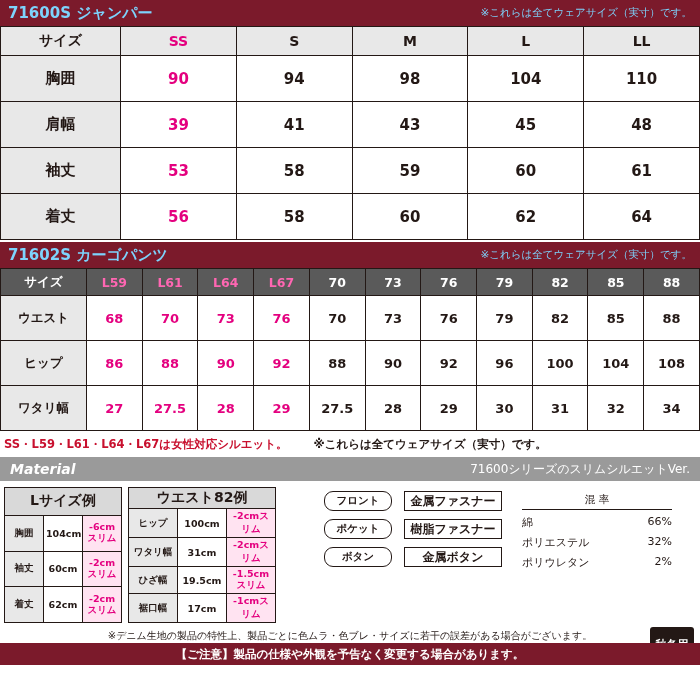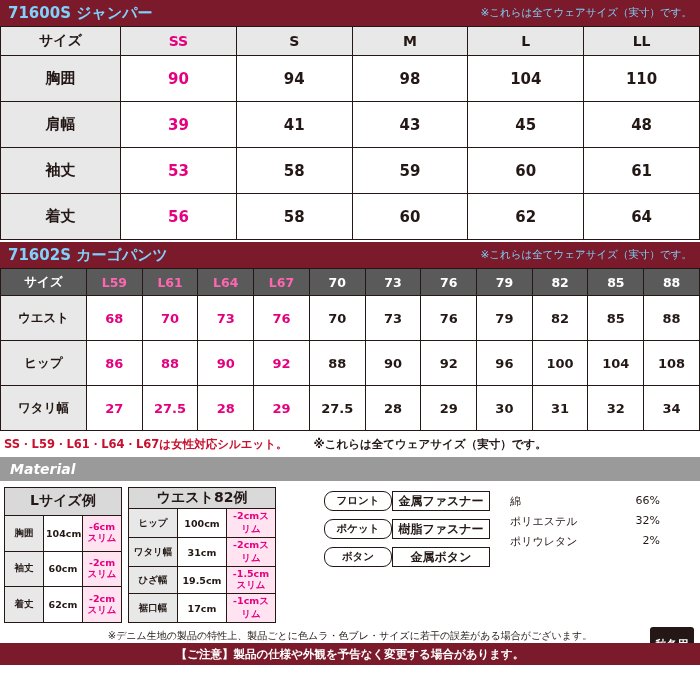--- a/index.html
+++ b/index.html
@@ -116,21 +116,21 @@
     font-size:9.5px;
     text-align:center;
     padding:1px 2px;
     font-weight:bold;
   }
   .minitbl .cap{background:#d9d9d9;font-size:14px;height:15px;}
   .minitbl .lbl{background:#e8e8e8;}
   .minitbl .slim{color:#e4007f;background:#ffe3f1;}
 
   .pillcol{display:flex;flex-direction:column;gap:8px;padding-top:4px;}
-  .pillrow{display:flex;align-items:flex-end;gap:0;padding-left:32px;}
+  .pillrow{display:flex;align-items:flex-end;gap:12px;padding-left:32px;}
   .pill{
     border:1px solid #231815;
     border-radius:9px;
     width:66px;height:18px;
     display:flex;align-items:center;justify-content:center;
     font-size:10.5px;font-weight:bold;
     background:#ffffff;
   }
   .pillval{
     border:1px solid #231815;
@@ -323,20 +323,21 @@
     </tbody>
   </table>
 
   <div class="siline">
     <span class="red">SS・L59・L61・L64・L67は女性対応シルエット。</span>
     <span class="sp">※これらは全てウェアサイズ（実寸）です。</span>
   </div>
 
   <div class="matbar">
     <span class="mtl">Material</span>
+    <span class="mnote">71600シリーズのスリムシルエットVer.</span>
   </div>
 
   <div class="bottom">
 
     <table class="minitbl" style="width:118px;">
       <tbody>
           <tr>
         <td class="cap" colspan="3">Lサイズ例</td>
       </tr>
       <tr>
@@ -394,20 +395,21 @@
         <div class="pill">ポケット</div>
         <div class="pillval">樹脂ファスナー</div>
       </div>
       <div class="pillrow">
         <div class="pill">ボタン</div>
         <div class="pillval">金属ボタン</div>
       </div>
     </div>
 
     <div class="compo" style="width:150px;margin-left:14px;">
+      <div class="cratio">混 率</div>
       <div class="crow">
         <span>綿</span>
         <span>66%</span>
       </div>
       <div class="crow">
         <span>ポリエステル</span>
         <span>32%</span>
       </div>
       <div class="crow">
         <span>ポリウレタン</span>

